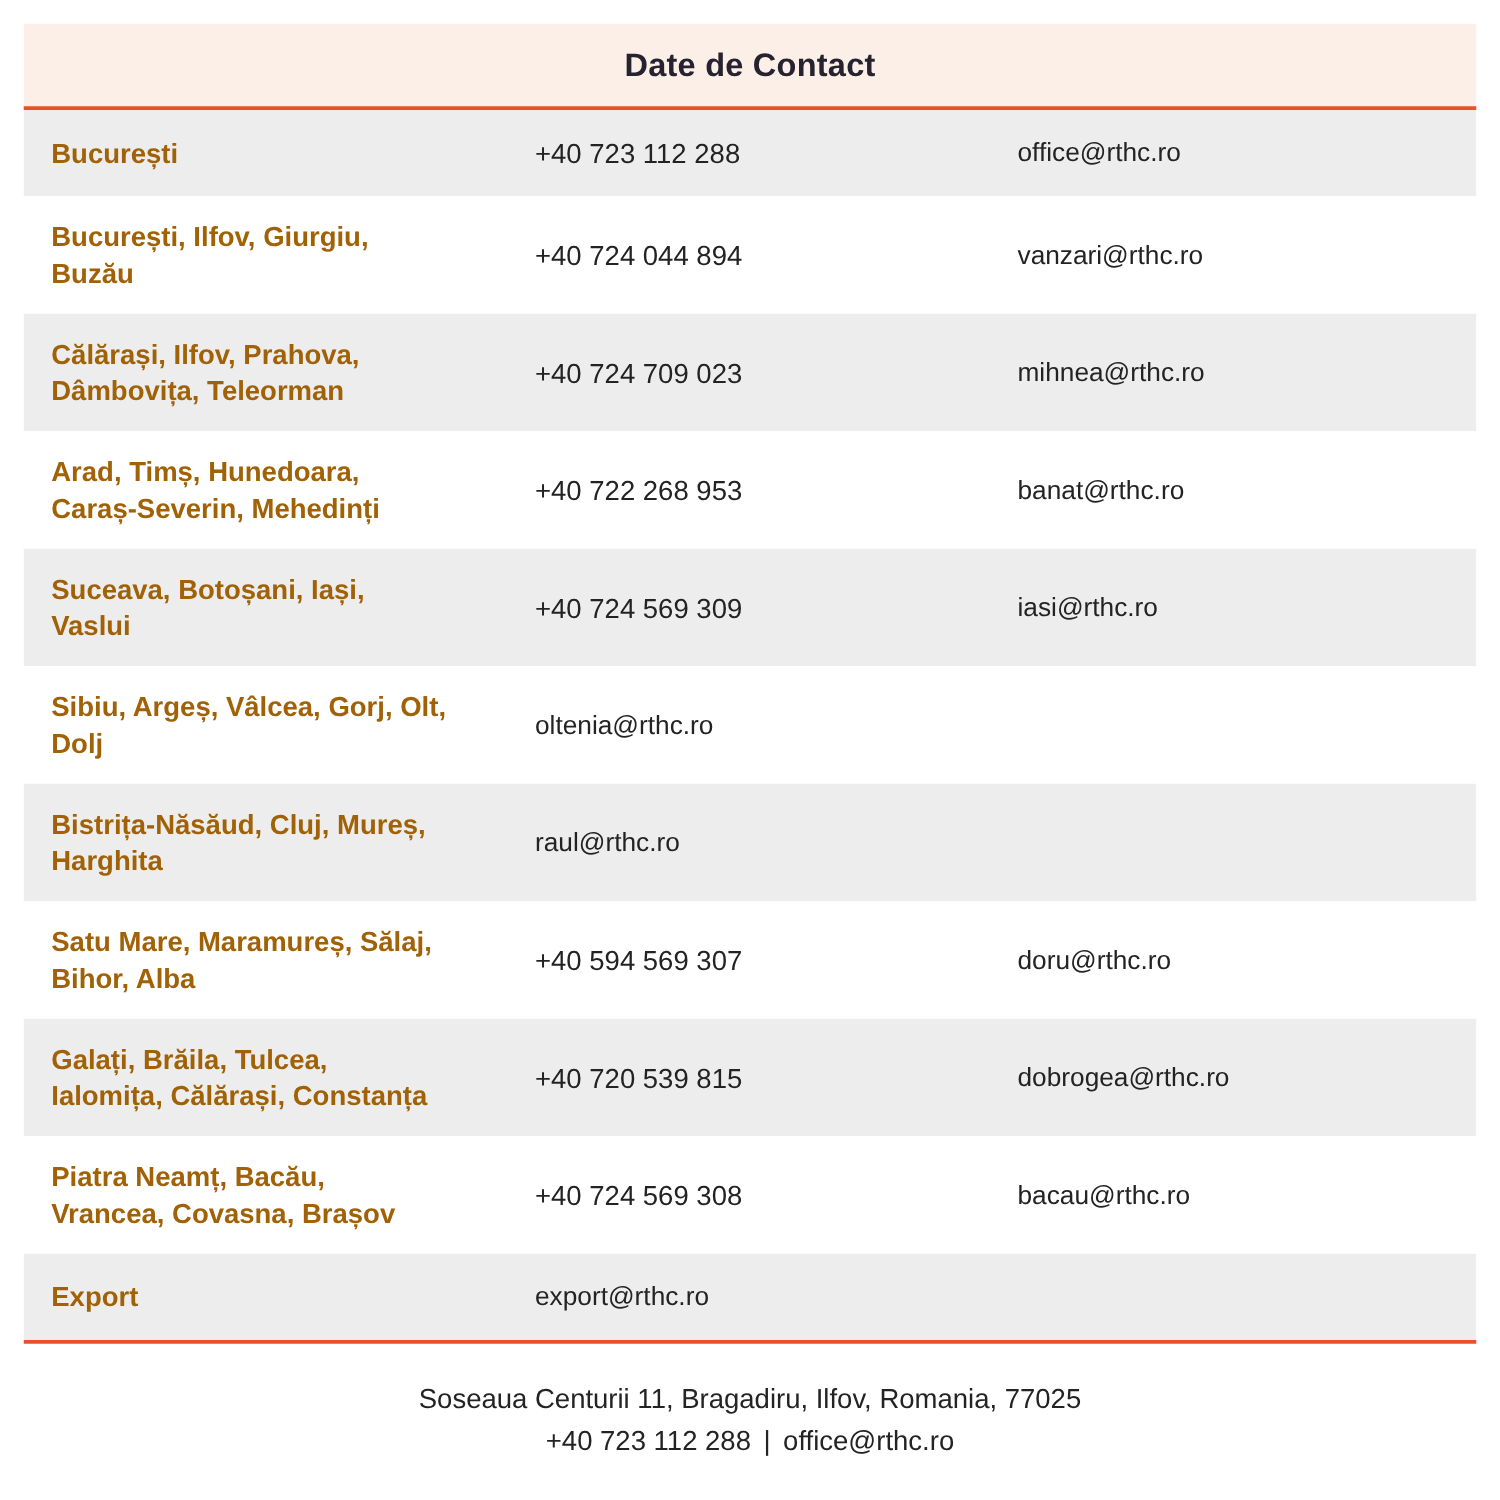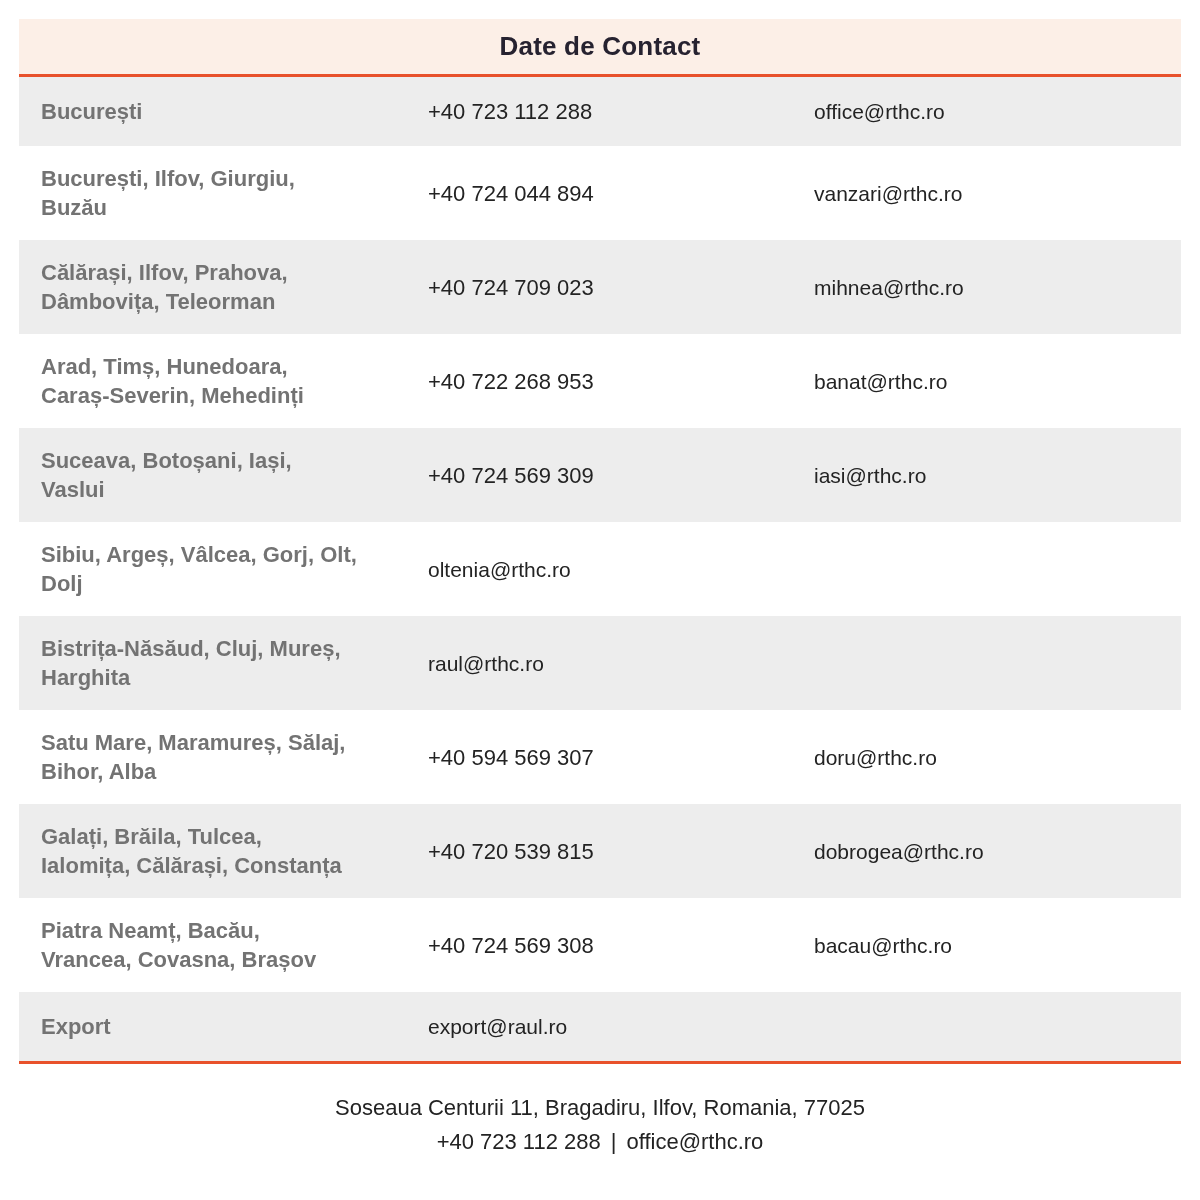--- a/index.html
+++ b/index.html
@@ -11,21 +11,21 @@
   }
   body { height: 1200px; overflow: hidden; }
 
   .page {
     width: 1162px;
     margin: 19px auto 0 auto;
   }
 
   
   .table-header {
-    height: 58px;
+    height: 69px;
     background: #FCEFE7;
     border-bottom: 3px solid #E8512B;
     display: flex;
     align-items: center;
     justify-content: center;
   }
   .table-header h1 {
     font-size: 26px;
     font-weight: 700;
     color: #262230;
@@ -42,21 +42,21 @@
     align-items: center;
     min-height: 69px;
     padding: 18px 10px 18px 22px;
   }
   .row:nth-child(odd) { background: #EDEDED; }
   .row:nth-child(even) { background: #ffffff; }
 
   .cell-region {
     font-size: 22px;
     font-weight: 700;
-    color: #737373;
+    color: #a16207;
     line-height: 29px;
     white-space: pre-line;
     padding-right: 24px;
   }
   .cell-phone, .cell-email {
     font-size: 22px;
     font-weight: 400;
     color: #232323;
     line-height: 29px;
   }
@@ -148,21 +148,21 @@
 
   <div class="row">
     <div class="cell-region">Piatra Neamț, Bacău,
 Vrancea, Covasna, Brașov</div>
     <div class="cell-phone"><a>+40 724 569 308</a></div>
     <div class="cell-email"><a>bacau@rthc.ro</a></div>
   </div>
 
   <div class="row">
     <div class="cell-region">Export</div>
-    <div class="cell-email"><a>export@raul.ro</a></div>
+    <div class="cell-email"><a>export@rthc.ro</a></div>
   </div>
 </div>
 
   <footer class="page-footer">
     <div class="footer-address">Soseaua Centurii 11, Bragadiru, Ilfov, Romania, 77025</div>
     <div class="footer-contact">
       <a>+40 723 112 288</a><span class="pipe">|</span><a>office@rthc.ro</a>
     </div>
   </footer>
 

